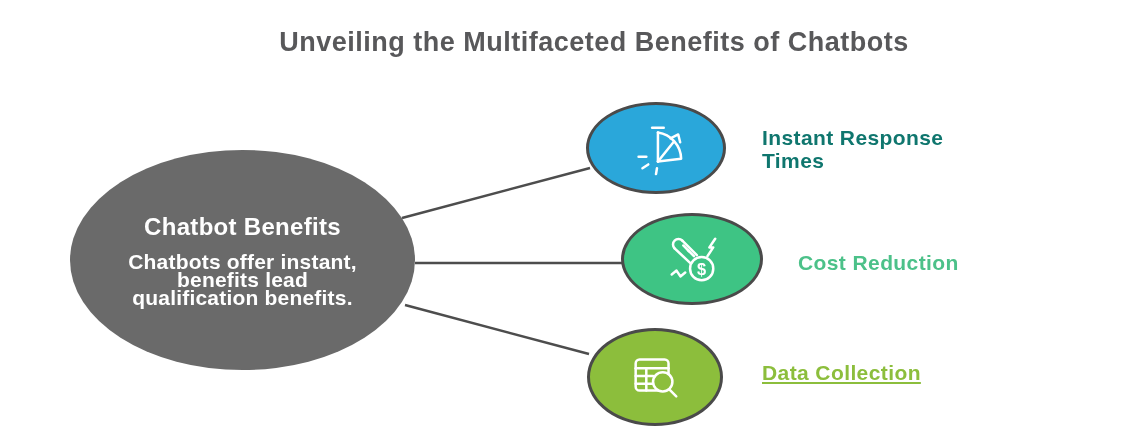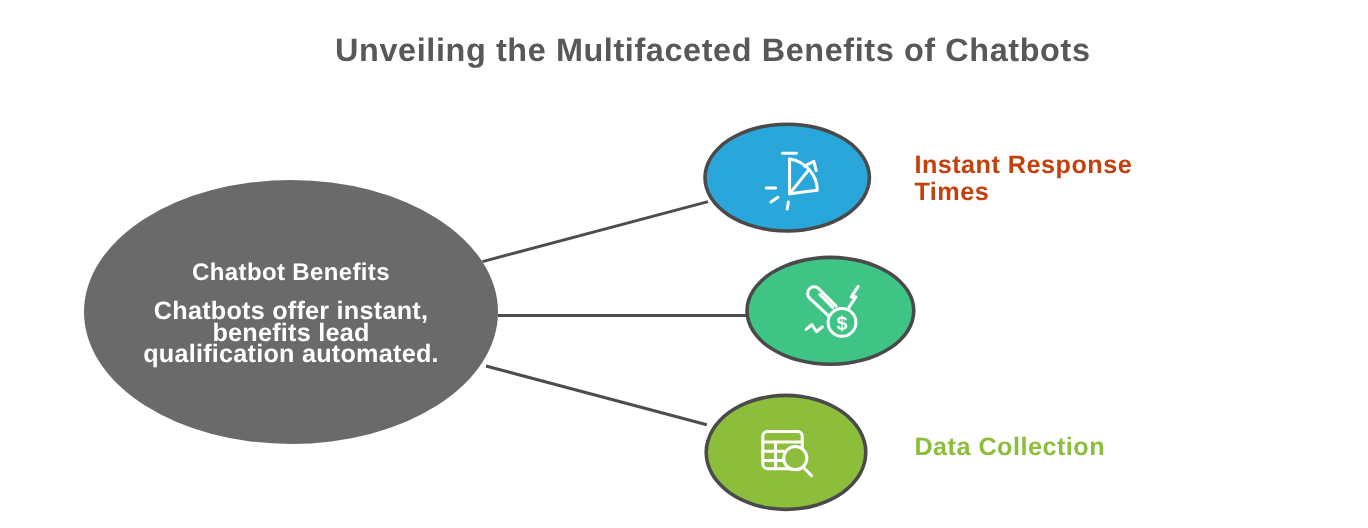--- a/index.html
+++ b/index.html
@@ -13,21 +13,21 @@
     text-align:center;font-size:27px;font-weight:bold;letter-spacing:.5px;
   }
   .stage{position:absolute;inset:0;}
   .connectors{position:absolute;left:0;top:0;pointer-events:none;}
   .center-ellipse{
     position:absolute;left:70px;top:150px;width:345px;height:220px;
     border-radius:50%;
     display:flex;flex-direction:column;align-items:center;justify-content:center;
     text-align:center;
   }
-  .center-heading{font-size:20px;font-weight:bold;margin-bottom:12px;letter-spacing:.3px;}
+  .center-heading{font-size:24px;font-weight:bold;margin-bottom:12px;letter-spacing:.3px;}
   .center-desc{font-size:21px;line-height:18px;font-weight:bold;letter-spacing:.2px;}
   .node{
     position:absolute;border-radius:50%;
     border:3px solid #4a4a4a;box-sizing:border-box;
     display:flex;align-items:center;justify-content:center;
   }
   .node svg{display:block;}
   .node-label{
     position:absolute;font-size:21px;font-weight:bold;line-height:23px;letter-spacing:.4px;
   }
@@ -43,58 +43,59 @@
     <line x1="402" y1="218" x2="590" y2="168" stroke-width="2.5" style="stroke: rgb(77, 77, 77);"></line>
     <line x1="415" y1="263" x2="622" y2="263" stroke-width="2.5" style="stroke: rgb(77, 77, 77);"></line>
     <line x1="405" y1="305" x2="589" y2="354" stroke-width="2.5" style="stroke: rgb(77, 77, 77);"></line>
   </svg>
 
   <div class="center-ellipse" style="background: rgb(106, 106, 106); color: rgb(255, 255, 255);">
     <div class="center-heading">Chatbot Benefits</div>
     <div class="center-desc">
       <div>Chatbots offer instant,</div>
       <div>benefits lead</div>
-      <div>qualification automated.</div>
+      <div>qualification benefits.</div>
     </div>
   </div>
 
   <div class="node" style="left: 586px; top: 102px; width: 140px; height: 92px; background: rgb(42, 167, 218);">
     <svg width="58" height="58" viewBox="0 0 60 60" fill="none" stroke-width="2.6" stroke-linecap="round" stroke-linejoin="round" style="stroke: rgb(255, 255, 255);">
       <path d="M26 9 H38"></path>
       <path d="M32 14 V44"></path>
       <path d="M32 14 A28 28 0 0 1 56 41 L32 44"></path>
       <path d="M32 44 L48 24"></path>
       <path d="M45 20 L53 16 L55 24"></path>
       <path d="M12 39 H20"></path>
       <path d="M16 51 L22 47"></path>
       <path d="M30 57 L31 51"></path>
     </svg>
   </div>
-  <div class="node-label" style="left: 762px; top: 126px; width: 215px; color: #c2410c;">Instant Response Times</div>
+  <div class="node-label" style="left: 762px; top: 126px; width: 215px; color: #0f766e;">Instant Response Times</div>
 
   <div class="node" style="left: 621px; top: 213px; width: 142px; height: 92px; background: rgb(62, 196, 132);">
     <svg width="58" height="58" viewBox="0 0 60 60" fill="none" stroke-width="2.6" stroke-linecap="round" stroke-linejoin="round" style="stroke: rgb(255, 255, 255);">
       <path d="M12 19 L28 34"></path>
       <path d="M20 11 L35 26"></path>
       <path d="M12 19 A 5.6 5.6 0 0 1 20 11"></path>
       <path d="M21 16 L27 22"></path>
       <path d="M26 21 L32 27"></path>
       <circle cx="40" cy="40" r="12"></circle>
       <text x="40" y="46.5" text-anchor="middle" font-size="17" font-weight="bold" stroke="none" style="fill: rgb(255, 255, 255);">$</text>
       <path d="M54 9 L48 18 L52 18 L46 27"></path>
       <path d="M9 46 L14 42 L18 48 L23 44"></path>
     </svg>
   </div>
+  <div class="node-label" style="left: 798px; top: 251px; width: 260px; color: rgb(76, 193, 137);">Cost Reduction</div>
 
   <div class="node" style="left: 587px; top: 328px; width: 136px; height: 98px; background: rgb(140, 190, 60);">
     <svg width="58" height="58" viewBox="0 0 60 60" fill="none" stroke-width="2.6" stroke-linecap="round" stroke-linejoin="round" style="stroke: rgb(255, 255, 255);">
       <rect x="10" y="12" width="34" height="32" rx="4"></rect>
       <path d="M10 21 H44"></path>
       <path d="M10 29 H28"></path>
       <path d="M10 37 H28"></path>
       <path d="M21 21 V44"></path>
       <circle cx="38" cy="35" r="10" style="fill: rgb(140, 190, 60);"></circle>
       <path d="M45 43 L52 50"></path>
     </svg>
   </div>
-  <div class="node-label" style="left: 762px; top: 361px; width: 260px; color: rgb(140, 190, 60);">Data Collection</div>
+  <div class="node-label" style="left: 762px; top: 361px; width: 260px; color: rgb(140, 190, 60); text-decoration: underline;">Data Collection</div>
 
 </div>
 
 </body></html>

